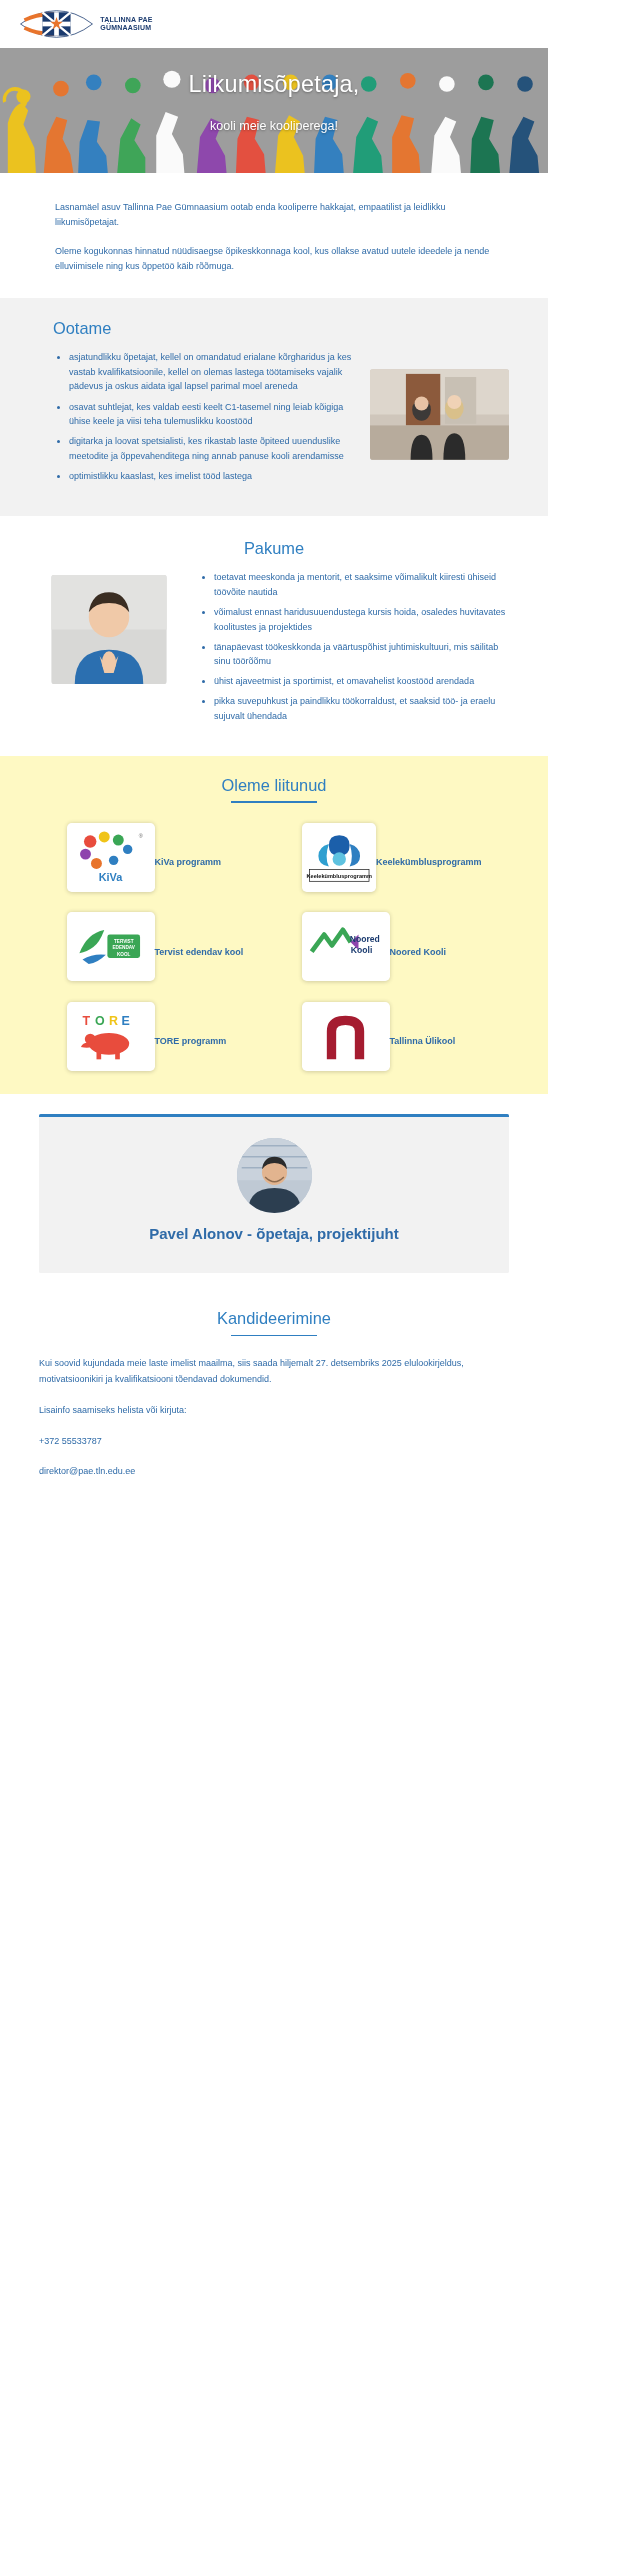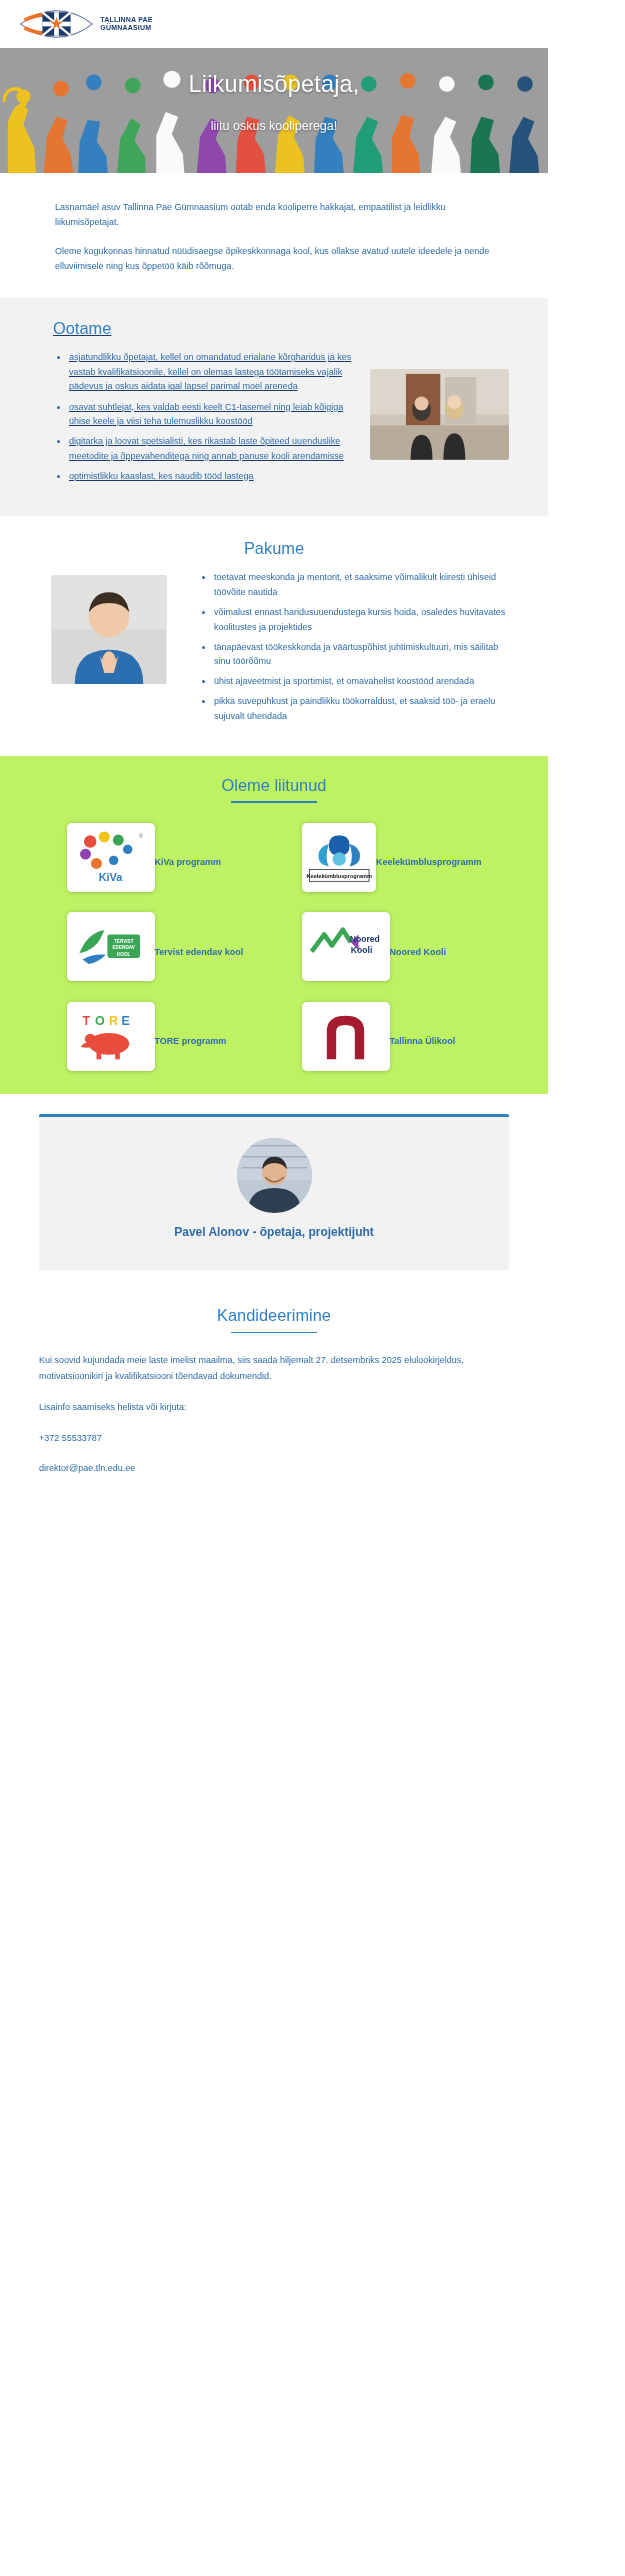--- a/index.html
+++ b/index.html
@@ -68,21 +68,20 @@
     font-size: 9px;
     line-height: 1.75;
     margin-bottom: 12.5px;
   }
   .intro p:last-child { margin-bottom: 0; }
 
   
   .band-grey {
     background: #f2f2f2;
     padding: 20.3px 39px 26.6px 39px;
-    text-decoration: underline;
   }
   .sec-title-left {
     color: #2f7fc1;
     font-size: 16.4px;
     font-weight: normal;
     margin-bottom: 12.5px;
     padding-left: 14px;
   }
   .ootame-row { display: flex; gap: 15.6px; align-items: flex-start; }
   ul.bullets {
@@ -124,21 +123,21 @@
     width: 116px; height: 109px;
     flex: 0 0 116px;
     border-radius: 3.1px;
     overflow: hidden;
     margin-top: 4.7px;
   }
 
   
   .partners {
     padding: 20.3px 39px 23.4px 39px;
-    background: #bef264;
+    background: #fef9c3;
   }
   .sec-title-underline {
     color: #2f7fc1;
     font-size: 16.4px;
     text-align: center;
     font-weight: normal;
     margin-bottom: 3.1px;
   }
   .underline {
     width: 86px;
@@ -189,21 +188,21 @@
     border-radius: 1.6px;
   }
   .avatar {
     width: 75px; height: 75px;
     border-radius: 50%;
     overflow: hidden;
     margin: 0 auto 12.5px auto;
     background: #b9c7d6;
   }
   .testi-name {
-    font-size: 12px;
+    font-size: 15px;
     font-weight: bold;
     color: #2f6ba8;
     margin-bottom: 7.8px;
   }
   .testi-quote {
     font-size: 9px;
     color: #2f6ba8;
     line-height: 1.7;
     font-style: italic;
   }
@@ -280,37 +279,37 @@
         <path d="M652 160 l4 -46 14 -26 14 6 -8 22 12 22 2 22 z" fill="#1f4e79"></path>
         <circle cx="672" cy="46" r="10" fill="#1f4e79"></circle>
         <path d="M702 160 l0 -46 12 -28 16 4 -6 24 12 22 2 24 z" fill="#c0392b"></path>
         <circle cx="722" cy="42" r="10" fill="#c0392b"></circle>
         <path d="M752 160 l4 -48 14 -24 16 6 -8 20 12 24 2 22 z" fill="#2f7fc1"></path>
         <circle cx="772" cy="46" r="10" fill="#2f7fc1"></circle>
       </g>
     </svg>
     <div class="hero-text">
       <div class="hero-title">Liikumisõpetaja,</div>
-      <div class="hero-sub">liitu oskus kooliperega!</div>
+      <div class="hero-sub">kooli meie kooliperega!</div>
     </div>
   </div>
 
   <div class="intro">
     <p>Lasnamäel asuv Tallinna Pae Gümnaasium ootab enda kooliperre hakkajat, empaatilist ja leidlikku liikumisõpetajat.</p>
     <p>Oleme kogukonnas hinnatud nüüdisaegse õpikeskkonnaga kool, kus ollakse avatud uutele ideedele ja nende elluviimisele ning kus õppetöö käib rõõmuga.</p>
   </div>
 
   <div class="band-grey">
     <div class="sec-title-left">Ootame</div>
     <div class="ootame-row">
       <ul class="bullets">
         <li>asjatundlikku õpetajat, kellel on omandatud erialane kõrgharidus ja kes vastab kvalifikatsioonile, kellel on olemas lastega töötamiseks vajalik pädevus ja oskus aidata igal lapsel parimal moel areneda</li>
         <li>osavat suhtlejat, kes valdab eesti keelt C1-tasemel ning leiab kõigiga ühise keele ja viisi teha tulemuslikku koostööd</li>
         <li>digitarka ja loovat spetsialisti, kes rikastab laste õpiteed uuenduslike meetodite ja õppevahenditega ning annab panuse kooli arendamisse</li>
-        <li>optimistlikku kaaslast, kes naudib tööd lastega</li>
+        <li>optimistlikku kaaslast, kes imelist tööd lastega</li>
       </ul>
       <div class="photo-box">
         <svg width="139" height="91" viewBox="0 0 178 116">
           <rect width="178" height="116" fill="#cfc6bb"></rect>
           <rect x="0" y="0" width="178" height="58" fill="#ddd6cc"></rect>
           <rect x="46" y="6" width="44" height="66" fill="#8c5a3c"></rect>
           <rect x="96" y="10" width="40" height="60" fill="#c8c0b4"></rect>
           <rect x="0" y="72" width="178" height="44" fill="#b7ab9c"></rect>
           <ellipse cx="66" cy="52" rx="12" ry="14" fill="#3d3a38"></ellipse>
           <circle cx="66" cy="44" r="9" fill="#e8c3a6"></circle>

